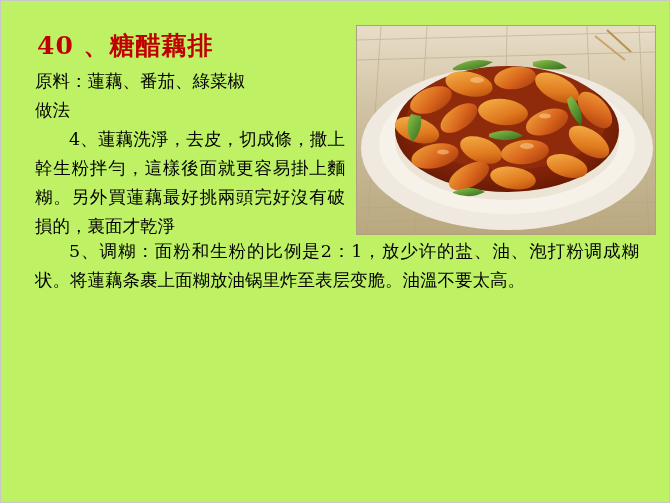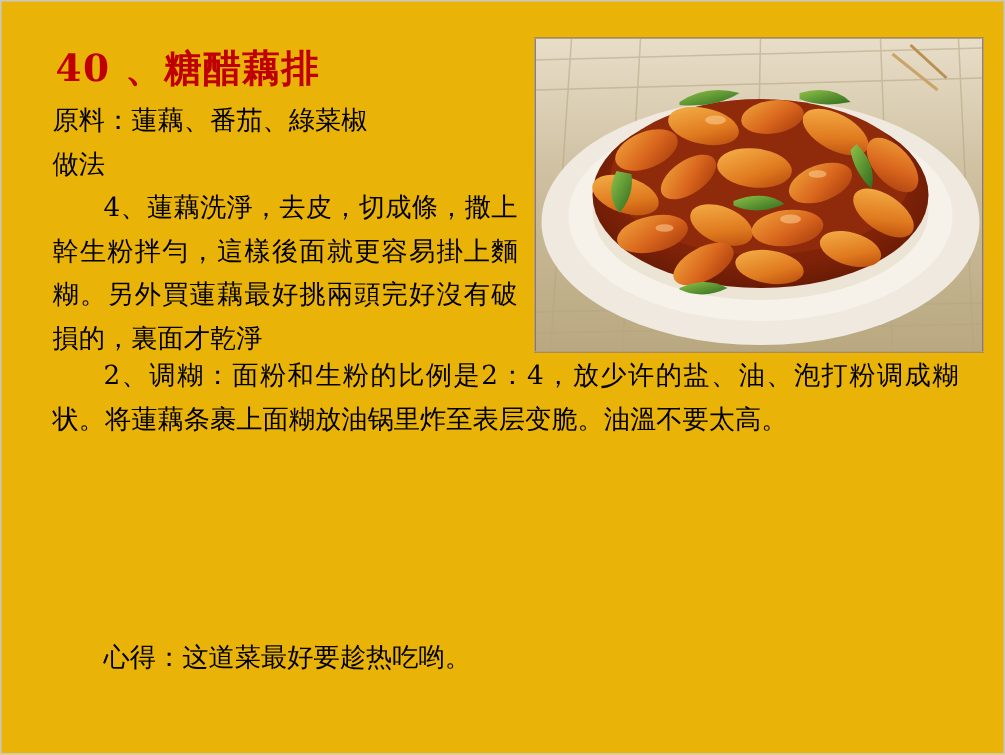--- a/index.html
+++ b/index.html
@@ -11,21 +11,21 @@
     height: 503px;
     overflow: hidden;
     background: #ffffff;
     font-family: "Liberation Serif", serif;
   }
   #slide {
     position: relative;
     width: 670px;
     height: 503px;
     box-sizing: border-box;
-    background: #eab308;
+    background: #bef264;
     border: 1px solid #c8c8c8;
     overflow: hidden;
   }
   
   .title {
     position: absolute;
     left: 36px;
     top: 28px;
     font-size: 25px;
     font-weight: bold;
@@ -182,16 +182,15 @@
       </g>
 
       <path d="M238 10 L268 34" stroke="#caa468" stroke-width="2" fill="none"></path>
       <path d="M250 4 L274 26" stroke="#b89152" stroke-width="2" fill="none"></path>
     </svg>
   </div>
 
   <div class="body-text t-method-label">做法</div>
   <div class="body-text t-ingredients">原料：蓮藕、番茄、綠菜椒</div>
   <div class="body-text t-step1">4、蓮藕洗淨，去皮，切成條，撒上幹生粉拌勻，這樣後面就更容易掛上麵糊。另外買蓮藕最好挑兩頭完好沒有破損的，裏面才乾淨</div>
-  <div class="body-text t-step2">2、调糊：面粉和生粉的比例是2：4，放少许的盐、油、泡打粉调成糊状。将蓮藕条裹上面糊放油锅里炸至表层变脆。油溫不要太高。</div>
-  <div class="body-text t-note">心得：这道菜最好要趁热吃哟。</div>
+  <div class="body-text t-step2">5、调糊：面粉和生粉的比例是2：1，放少许的盐、油、泡打粉调成糊状。将蓮藕条裹上面糊放油锅里炸至表层变脆。油溫不要太高。</div>
 
 </div>
 
 </body></html>

